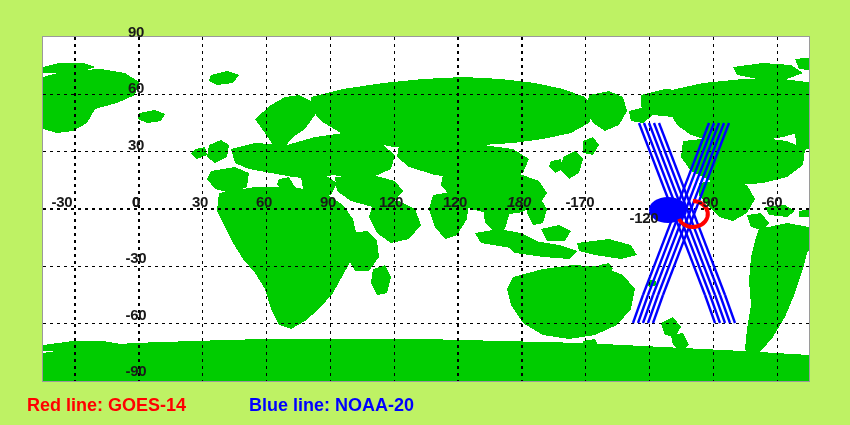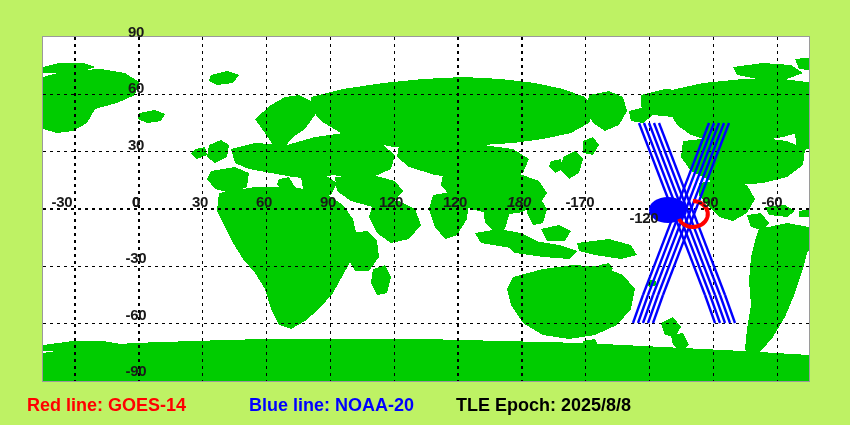--- a/index.html
+++ b/index.html
@@ -255,16 +255,15 @@
   <div class="tick tick-lon" style="left:434px; top:194px; width:42px;">120</div>
   <div class="tick tick-lon" style="left:498px; top:194px; width:42px;font-style:italic;">180</div>
   <div class="tick tick-lon" style="left:555px; top:194px; width:50px;">-170</div>
   <div class="tick tick-lon" style="left:619px; top:210px; width:50px;">-120</div>
   <div class="tick tick-lon" style="left:686px; top:194px; width:44px;">-90</div>
   <div class="tick tick-lon" style="left:750px; top:194px; width:44px;">-60</div>
 
   <div id="legend">
     <div id="legend-red" class="legend-item">Red line: GOES-14</div>
     <div id="legend-blue" class="legend-item">Blue line: NOAA-20</div>
-    <div id="legend-epoch" class="legend-item">TLE Epoch: 2025/8/8</div>
   </div>
 
 </div>
 
 </body></html>

